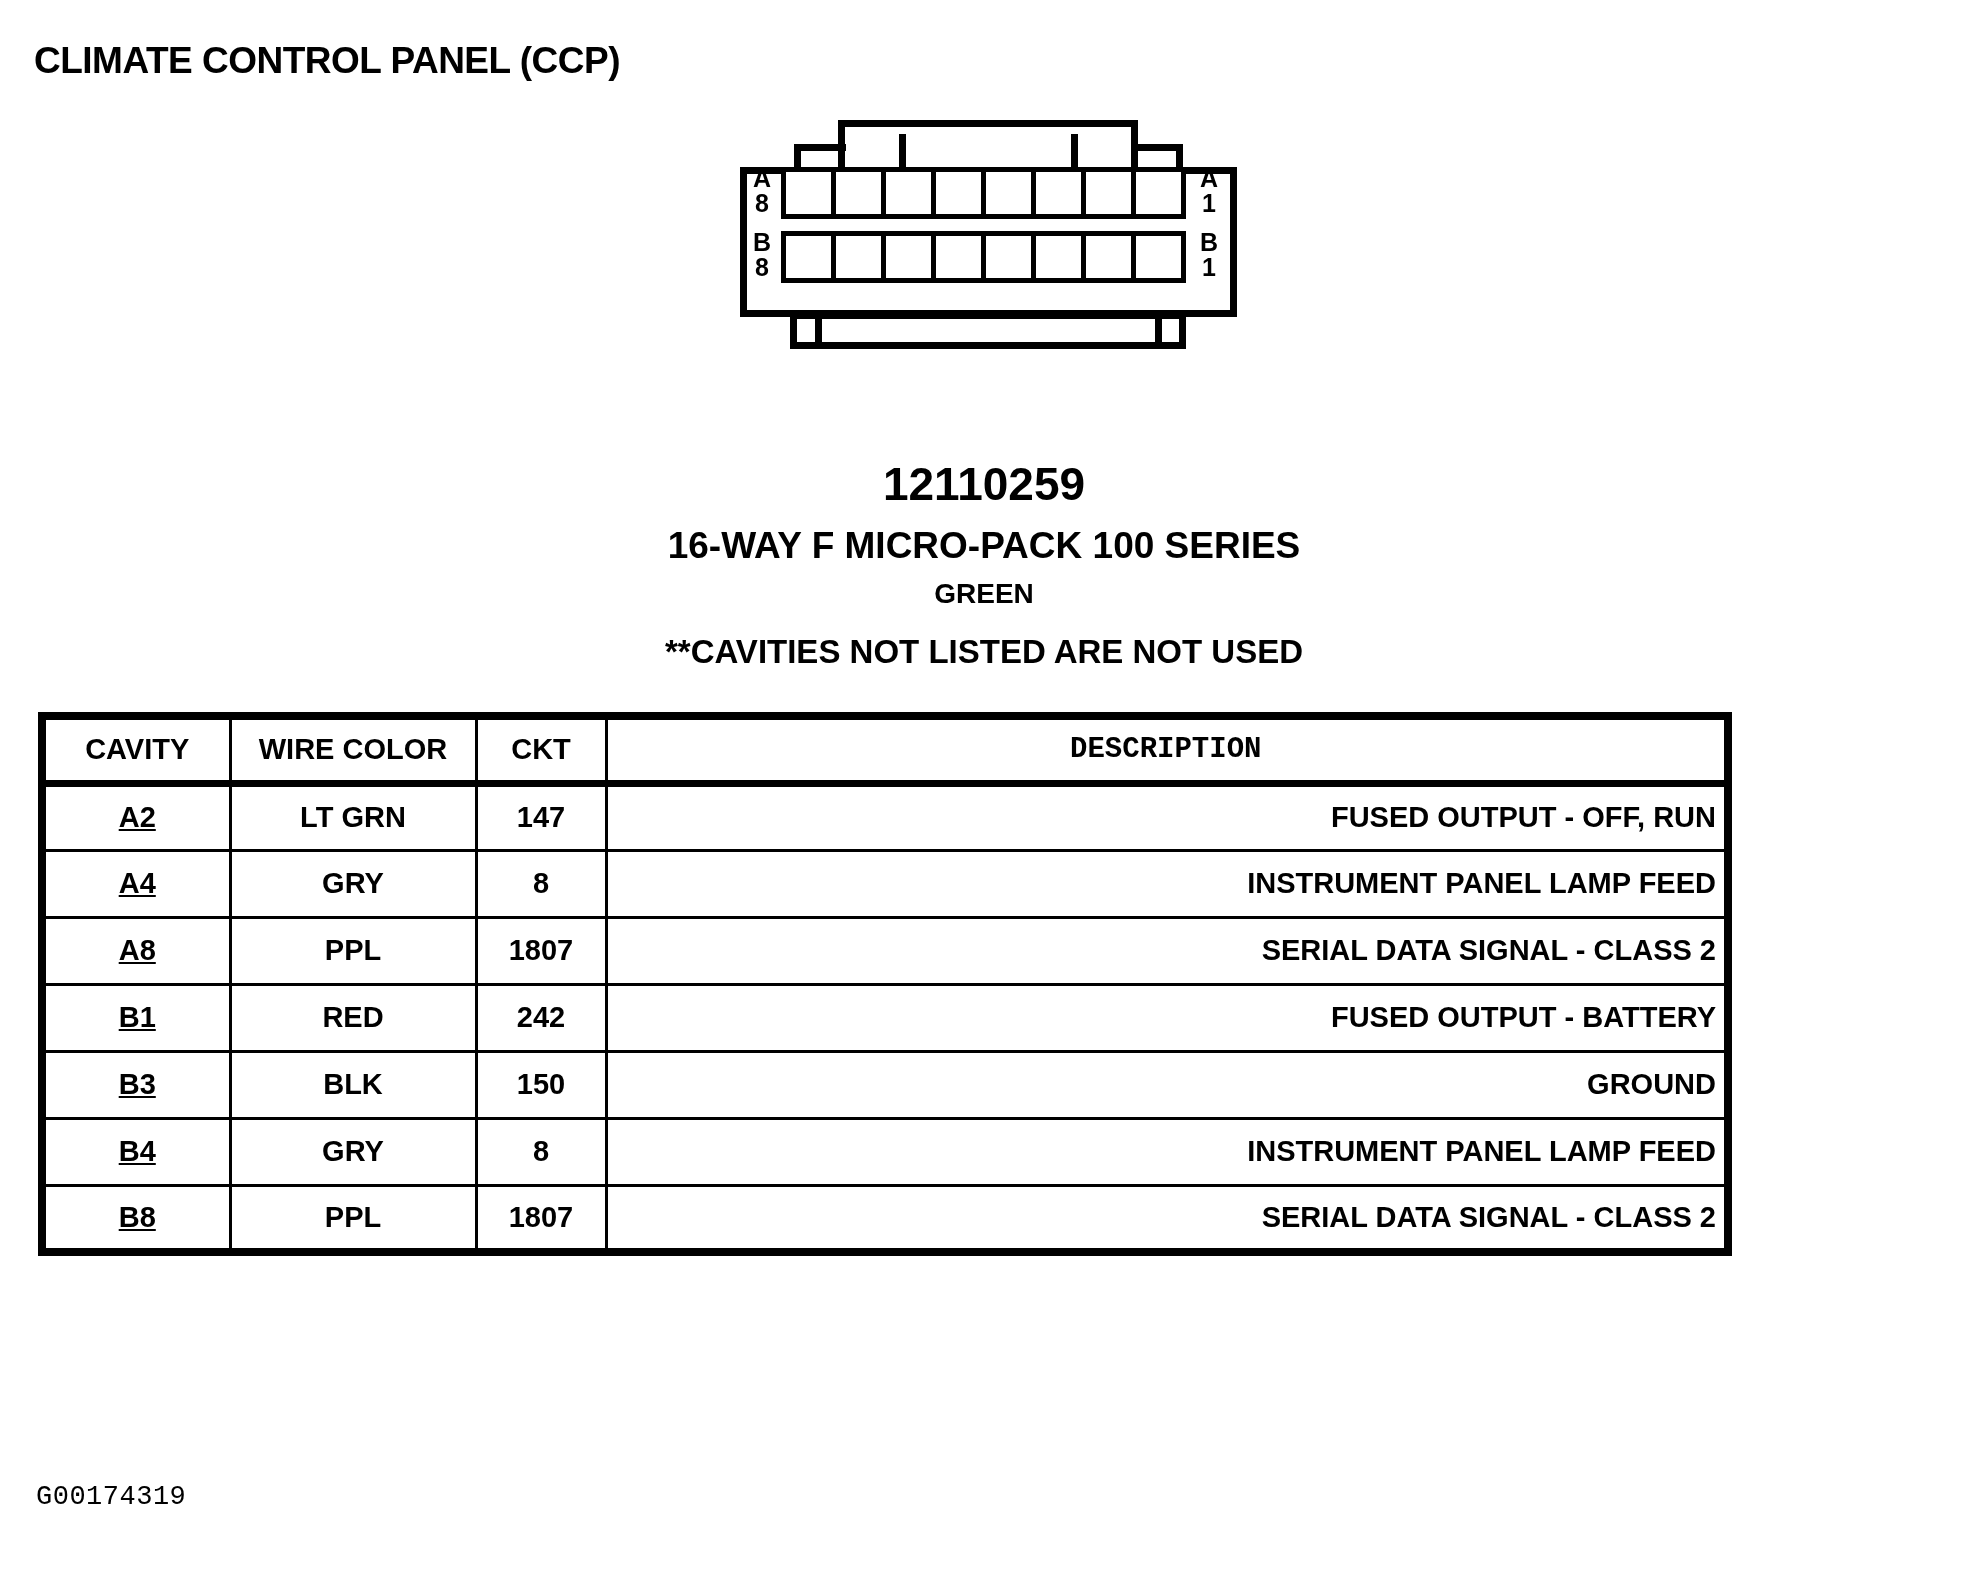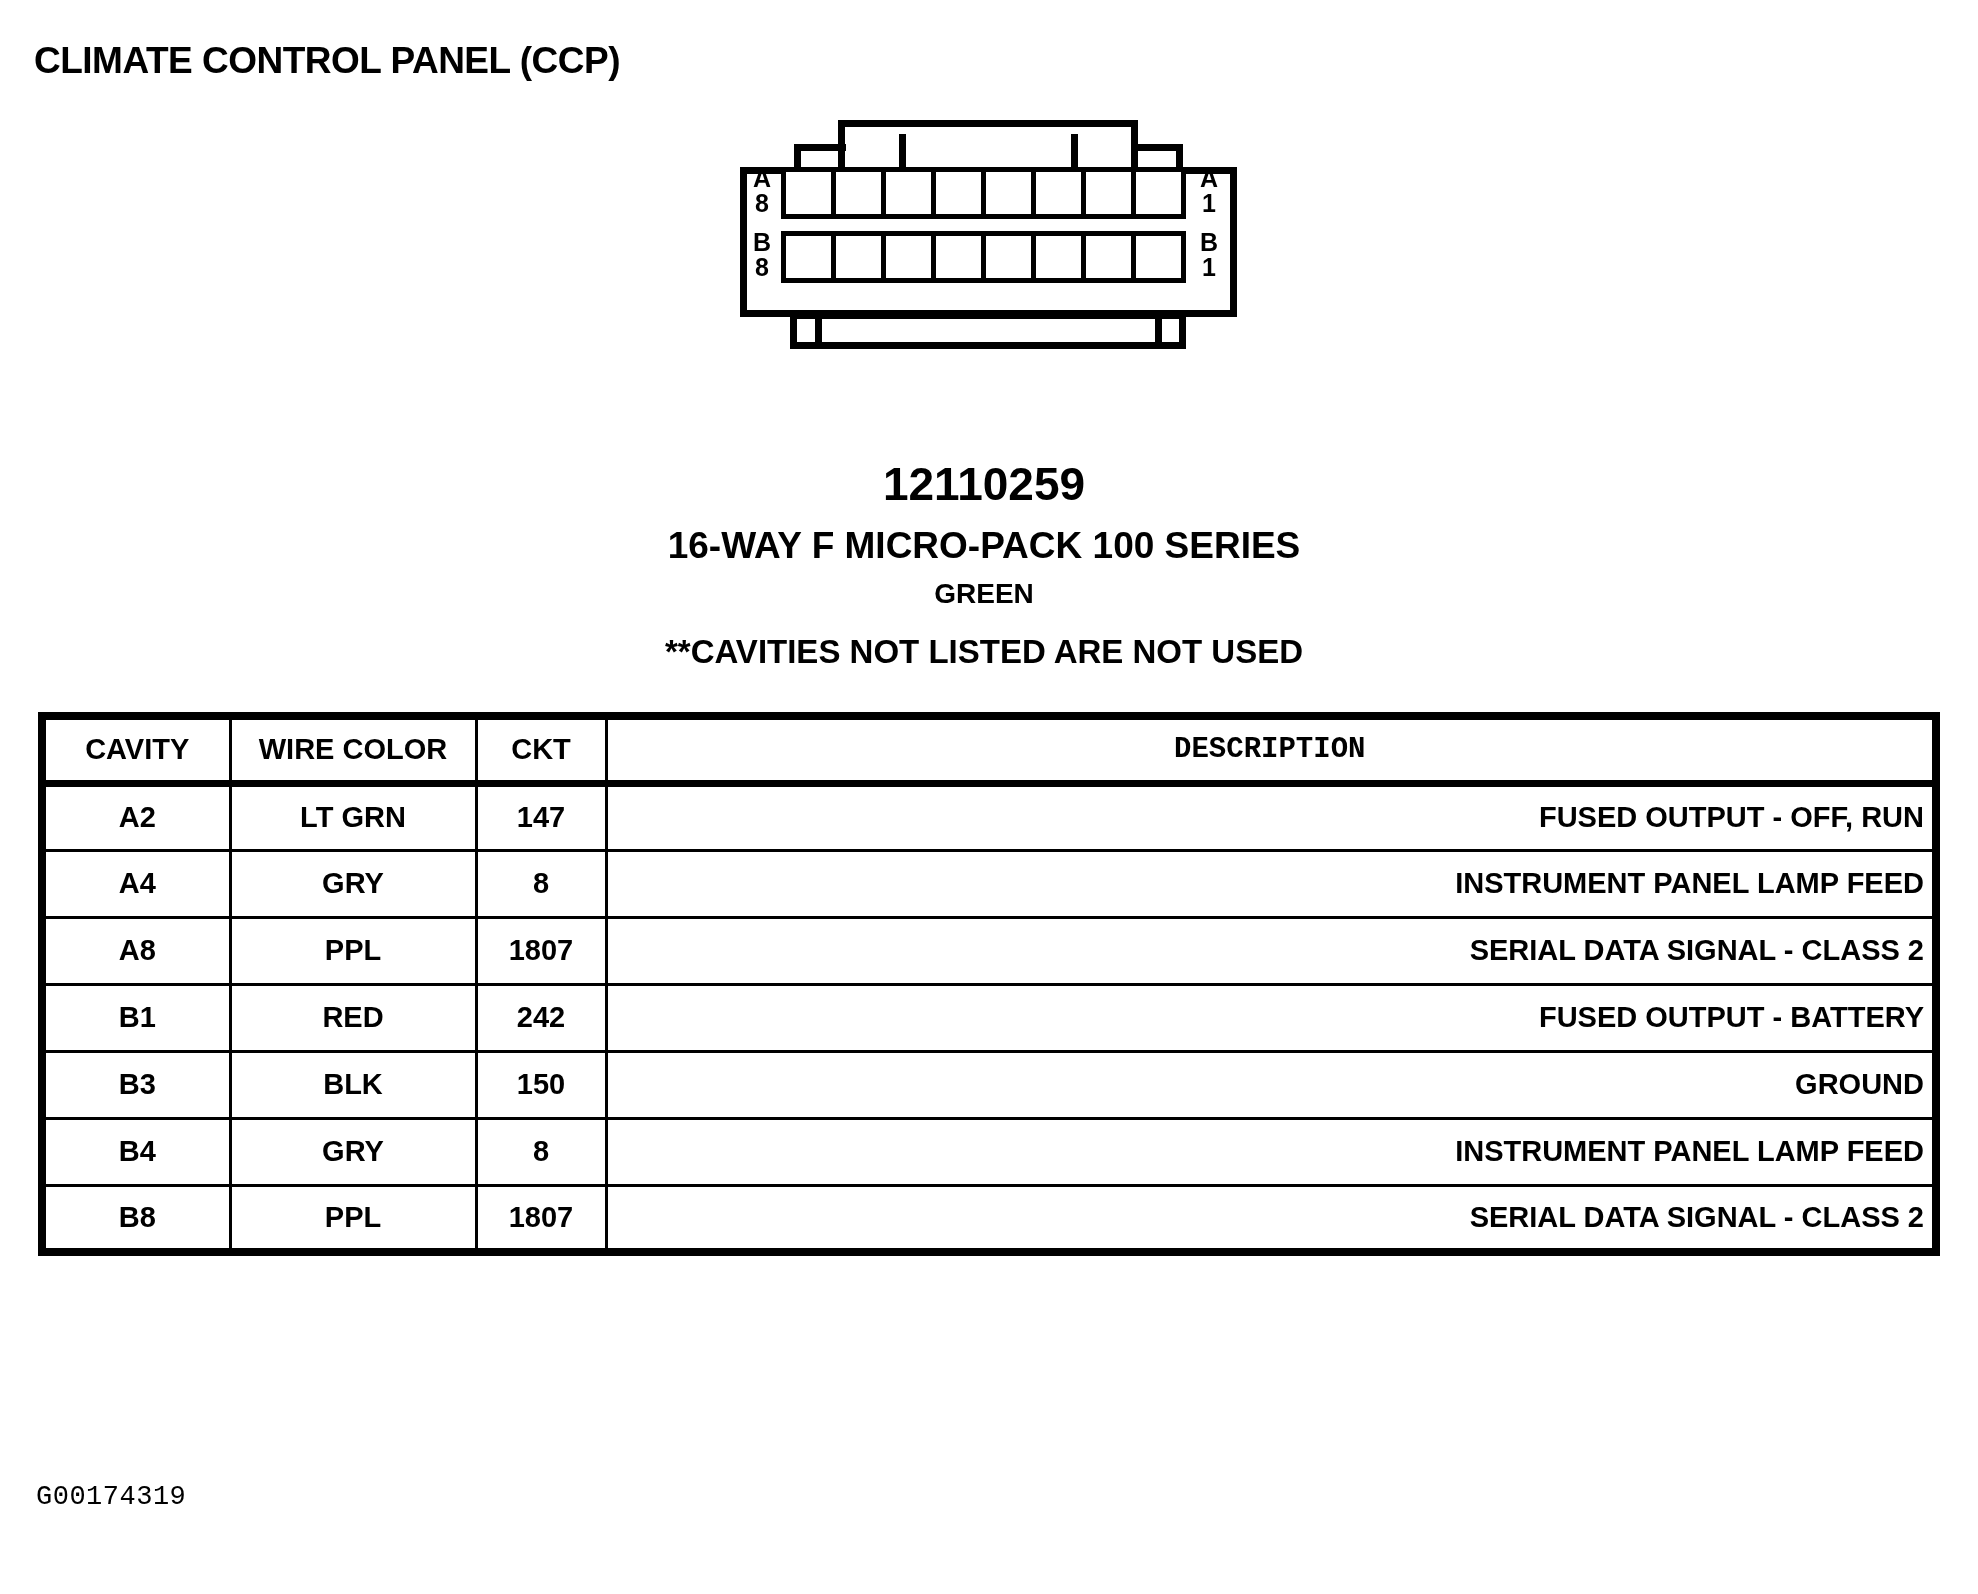--- a/index.html
+++ b/index.html
@@ -196,41 +196,41 @@
     left: -5px;
     font-size: 33px;
     font-weight: bold;
   }
 
   
   #pinout-table {
     position: absolute;
     left: 38px;
     top: 712px;
-    width: 1902px;
+    width: 1694px;
     border-collapse: collapse;
     table-layout: fixed;
   }
   #pinout-table th,
   #pinout-table td {
     border: 3px solid #000;
     font-size: 29px;
     font-weight: bold;
     height: 67px;
     padding: 0 8px;
     box-sizing: border-box;
   }
   #pinout-table thead th {
     border-top-width: 8px;
     border-bottom-width: 7px;
     font-weight: bold;
   }
   #pinout-table thead th:first-child { border-left-width: 8px; }
   #pinout-table thead th:last-child  { border-right-width: 8px; font-family: Liberation Mono, monospace; }
-  #pinout-table tbody td:first-child { border-left-width: 8px; }
+  #pinout-table tbody td:first-child { border-left-width: 8px; text-decoration: underline; }
   #pinout-table tbody td:last-child  { border-right-width: 8px; }
   #pinout-table tbody tr:last-child td { border-bottom-width: 8px; }
 
   .col-cavity { width: 188px; text-align: center; }
   .col-wire   { width: 246px; text-align: center; }
   .col-ckt    { width: 130px; text-align: center; }
   .col-desc   { text-align: right; padding-left: 14px; }
   th.col-desc { text-align: center; padding-left: 8px; }
 
   

